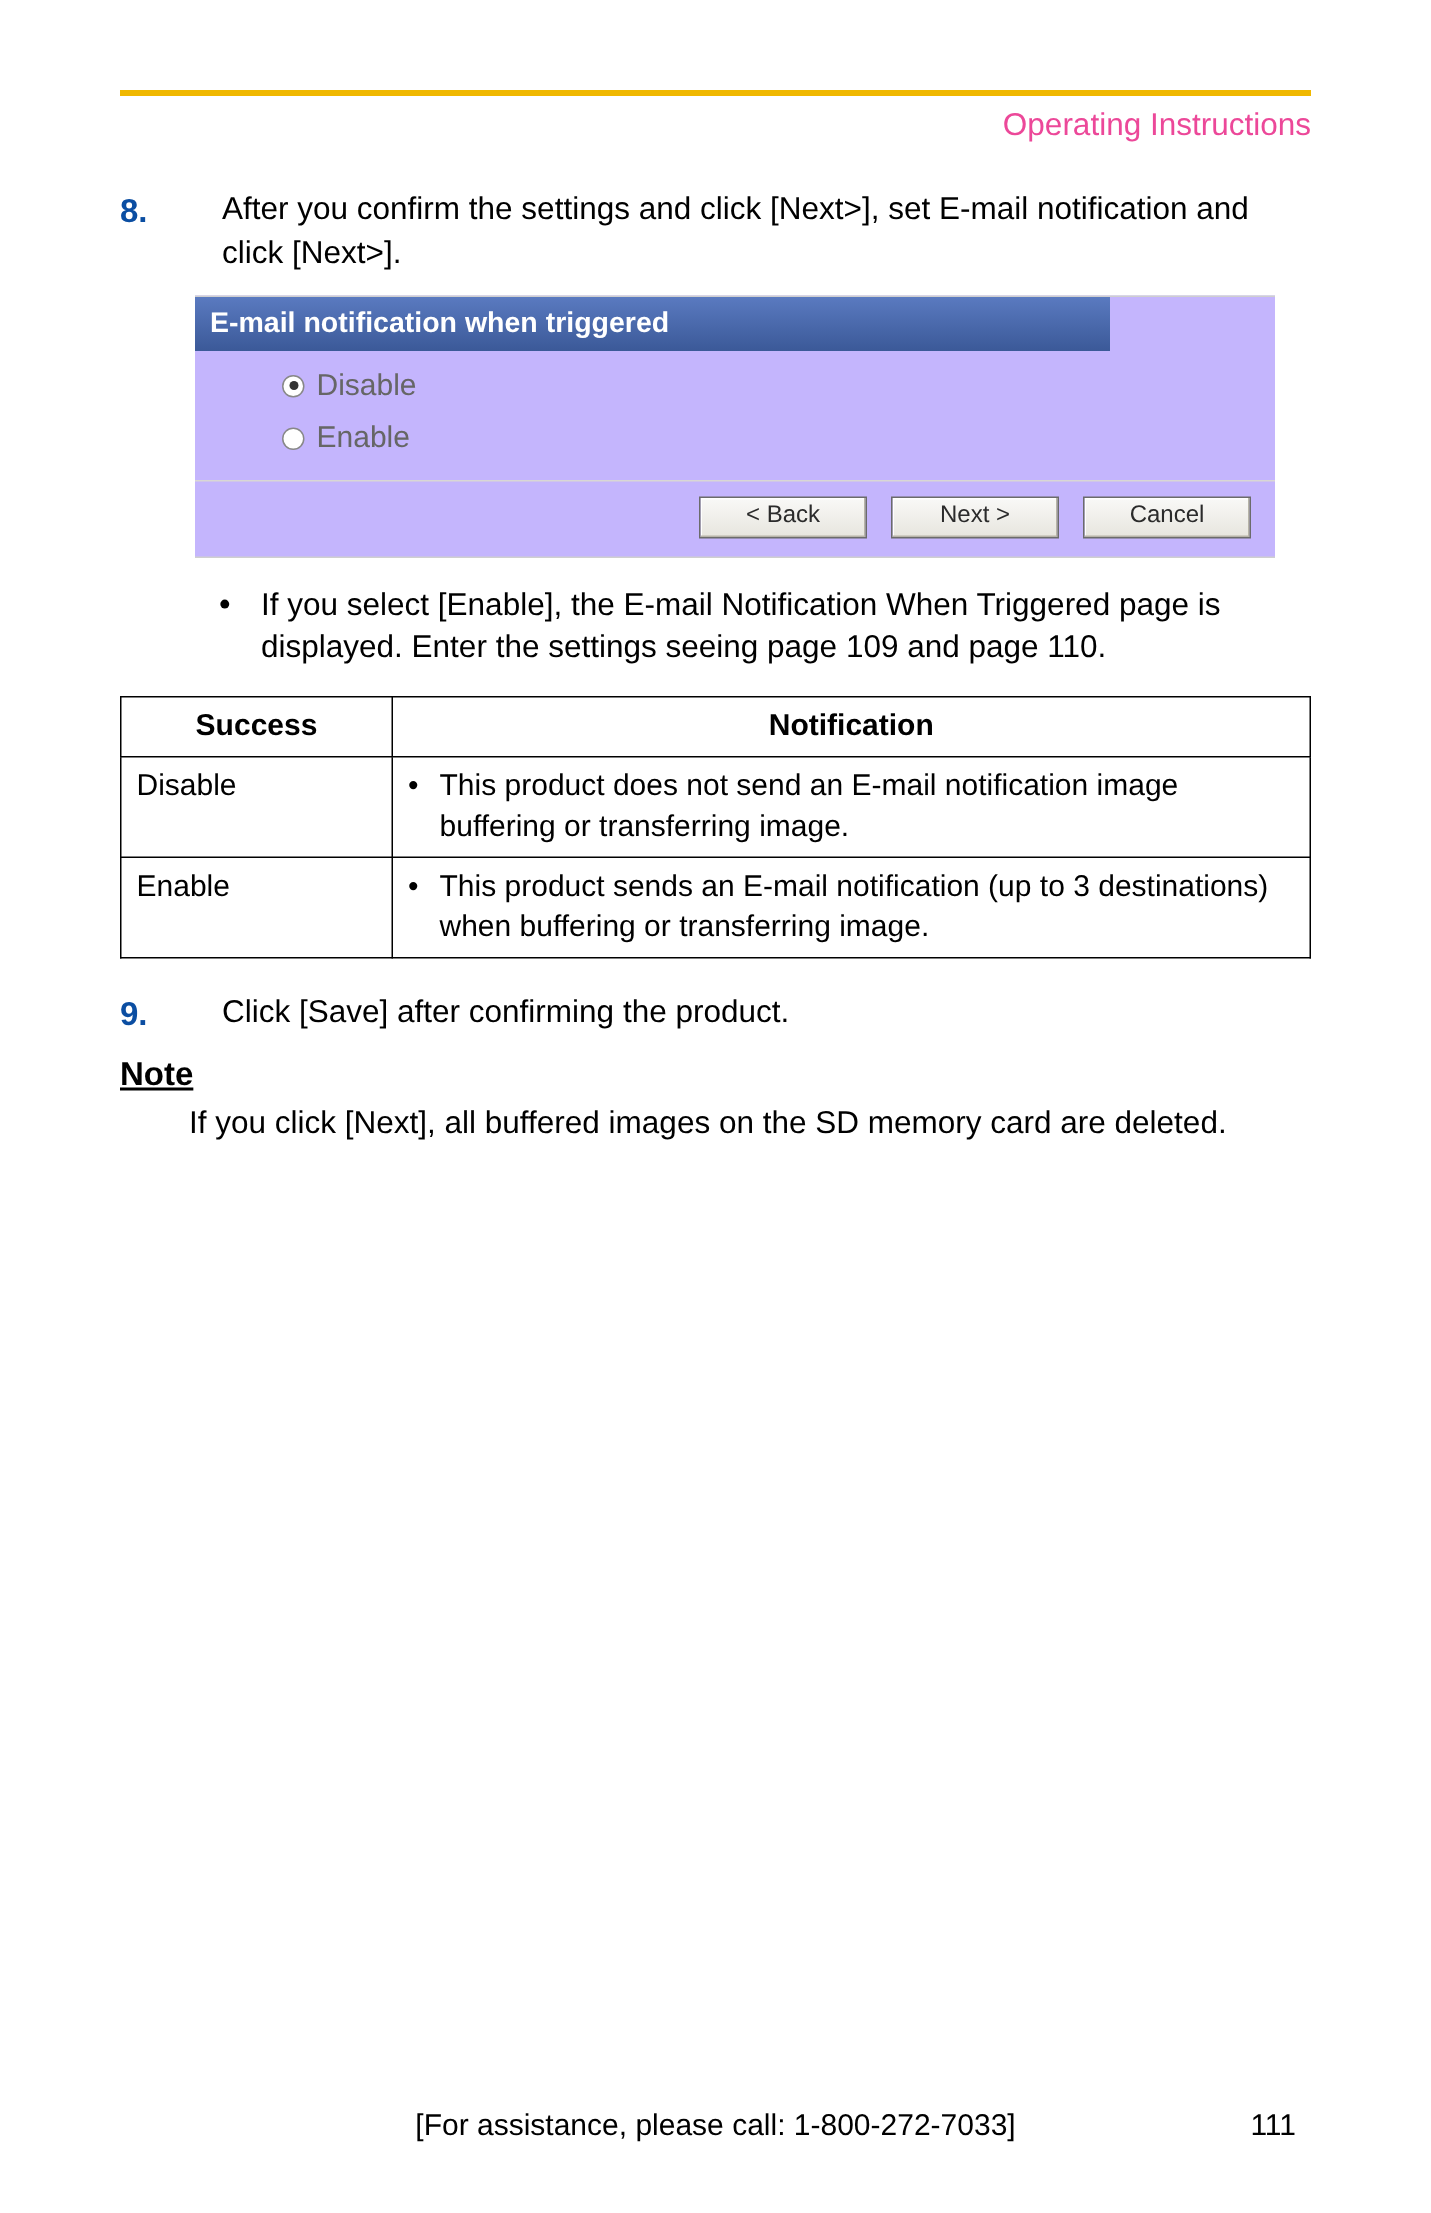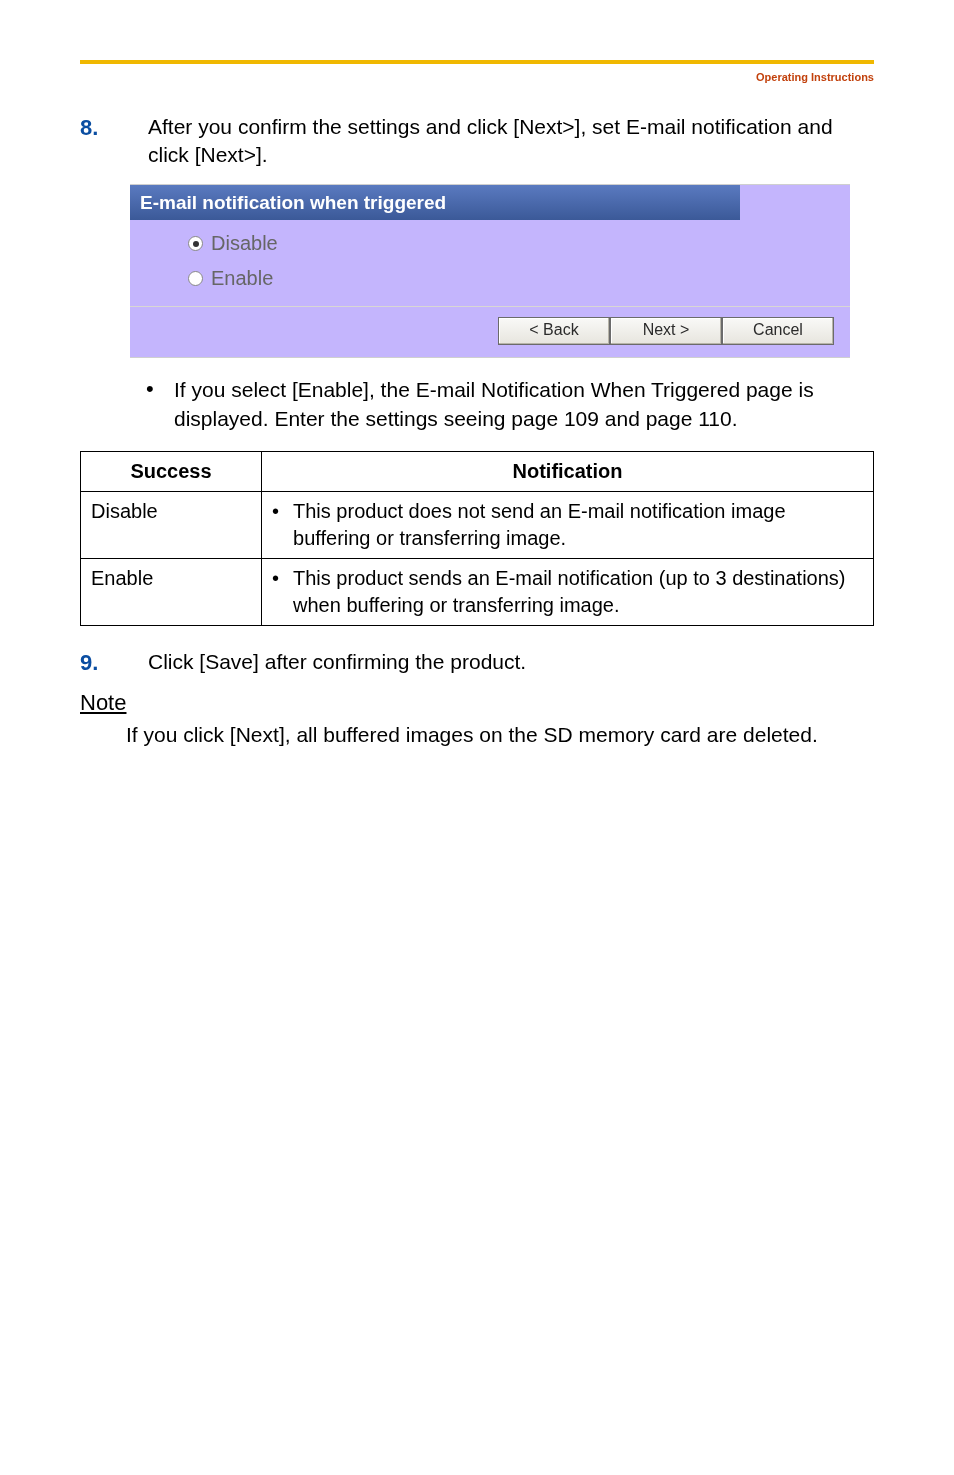--- a/index.html
+++ b/index.html
@@ -17,24 +17,23 @@
     padding: 60px 80px 40px 80px;
     box-sizing: border-box;
     position: relative;
   }
   .header {
     border-top: 4px solid #f0b800;
     padding-top: 6px;
   }
   .header-label {
     text-align: right;
-    font-size: 11px;
-    color: #c2410c;
+    font-size: 21px;
+    color: #ec4899;
     margin-bottom: 28px;
-    font-weight: bold;
   }
   .step-row {
     display: flex;
     align-items: flex-start;
     margin-bottom: 10px;
   }
   .step-num {
     width: 40px;
     flex: 0 0 40px;
     font-weight: bold;
@@ -89,21 +88,21 @@
   .radio-dot.checked::after {
     content: "";
     width: 6px; height: 6px;
     background: #333;
     border-radius: 50%;
     display: block;
   }
   .ss-buttons {
     display: flex;
     justify-content: flex-end;
-    gap: 0;
+    gap: 16px;
     padding: 10px 16px 12px 0;
   }
   .ss-btn {
     min-width: 110px;
     height: 26px;
     background: linear-gradient(#f9f9f7, #e7e5de);
     border: 1px solid #6b6b6b;
     box-shadow: inset -1px -1px 0 #b7b4a8, inset 1px 1px 0 #ffffff;
     font-size: 16px;
     color: #2b2b2b;
@@ -148,21 +147,21 @@
   }
   table.desc th.col-setting { width: 160px; }
   .cell-bullet {
     display: flex;
     gap: 14px;
   }
   .cell-bullet .dot {
     flex: 0 0 auto;
   }
   .note-heading {
-    font-weight: normal;
+    font-weight: bold;
     text-decoration: underline;
     font-size: 22px;
     margin: 6px 0 4px 0;
   }
   .note-body {
     margin-left: 46px;
   }
   .footer {
     position: absolute;
     bottom: 44px;
@@ -246,14 +245,18 @@
   </table>
 
   <div class="step-row">
     <div class="step-num">9.</div>
     <div class="step-text">Click [Save] after confirming the product.</div>
   </div>
 
   <div class="note-heading">Note</div>
   <div class="note-body">If you click [Next], all buffered images on the SD memory card are deleted.</div>
 
+  <div class="footer">
+    <span>[For assistance, please call: 1-800-272-7033]</span>
+    <span class="right">111</span>
+  </div>
 
 </div>
 
 </body></html>

